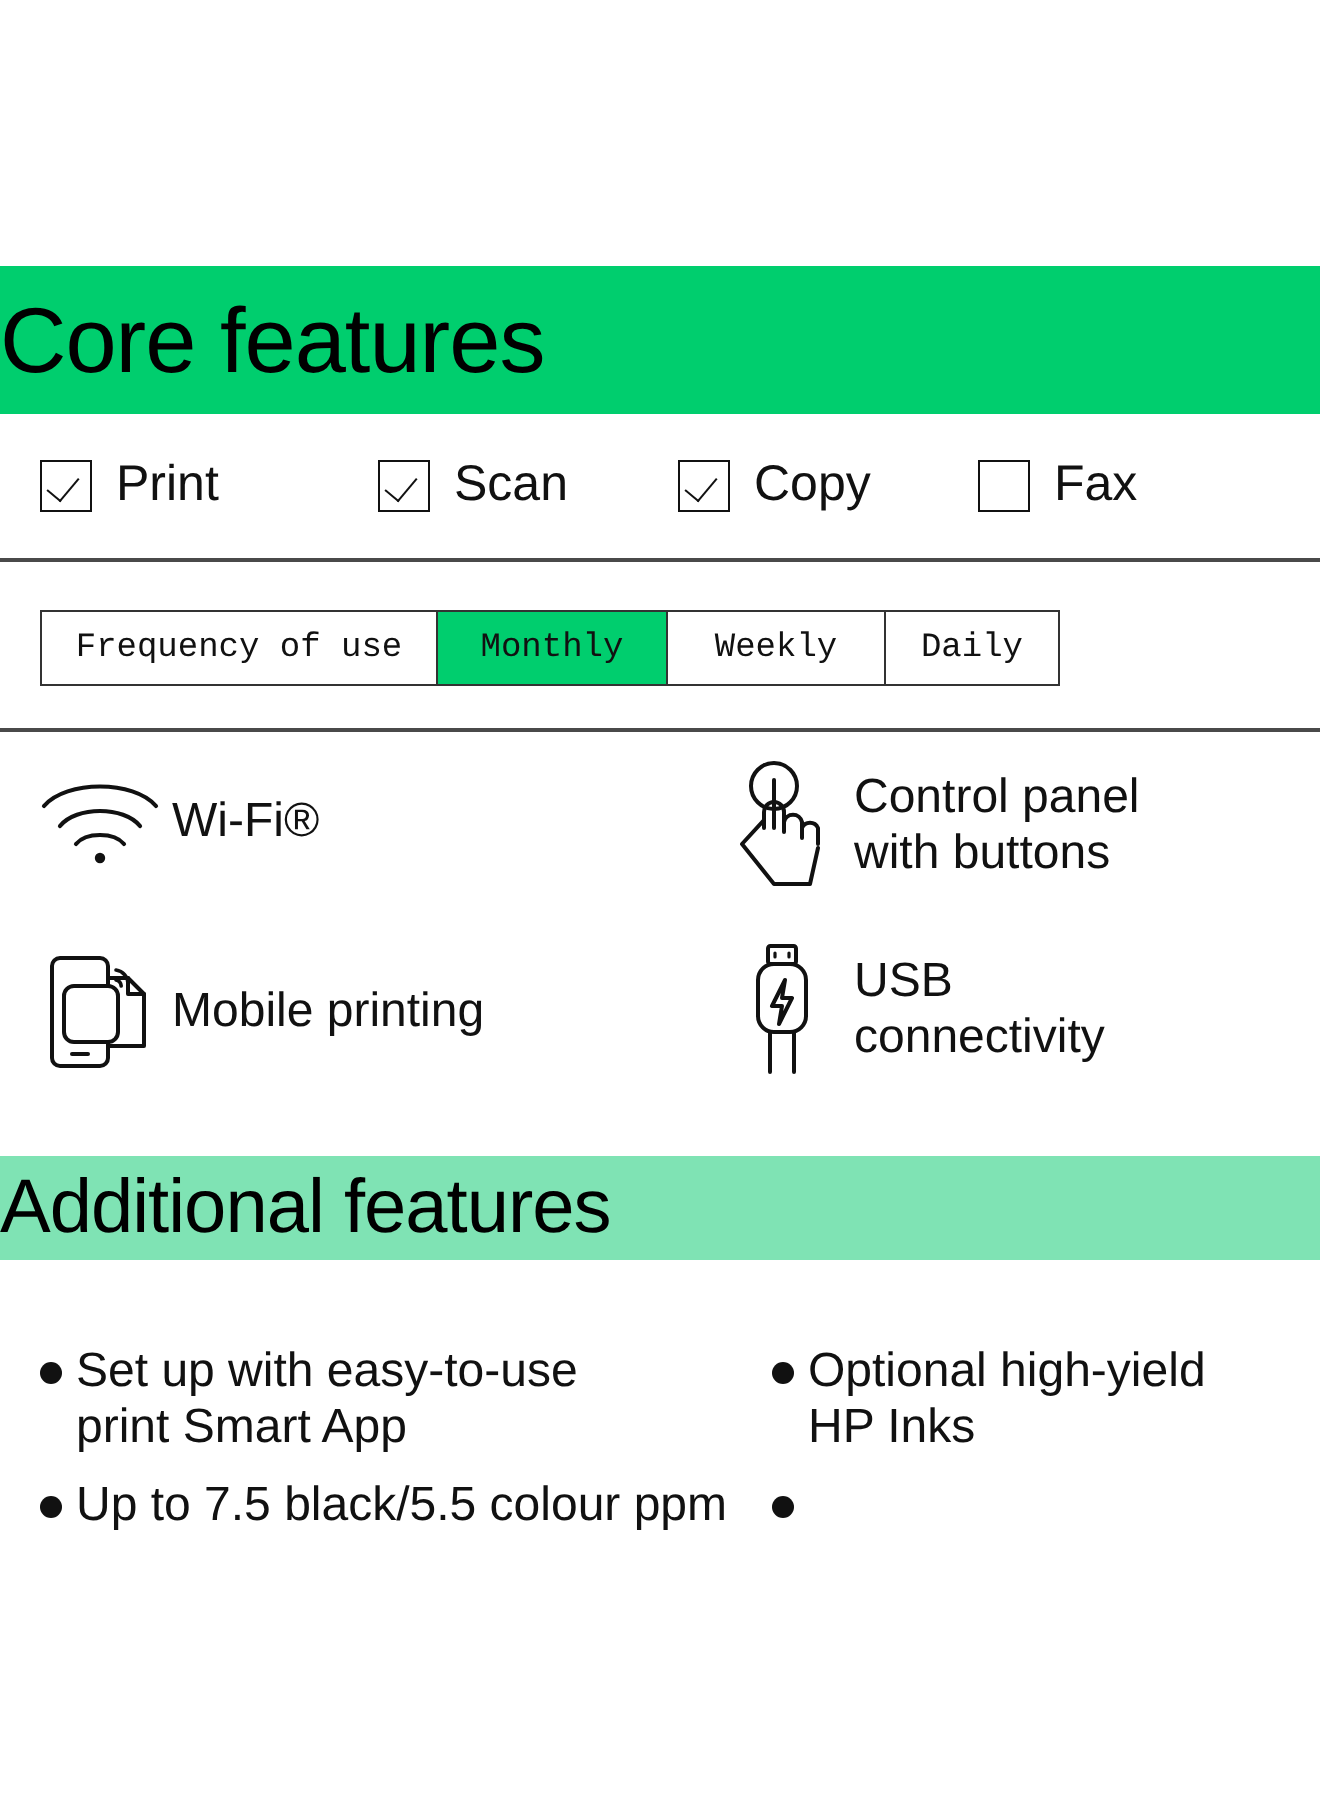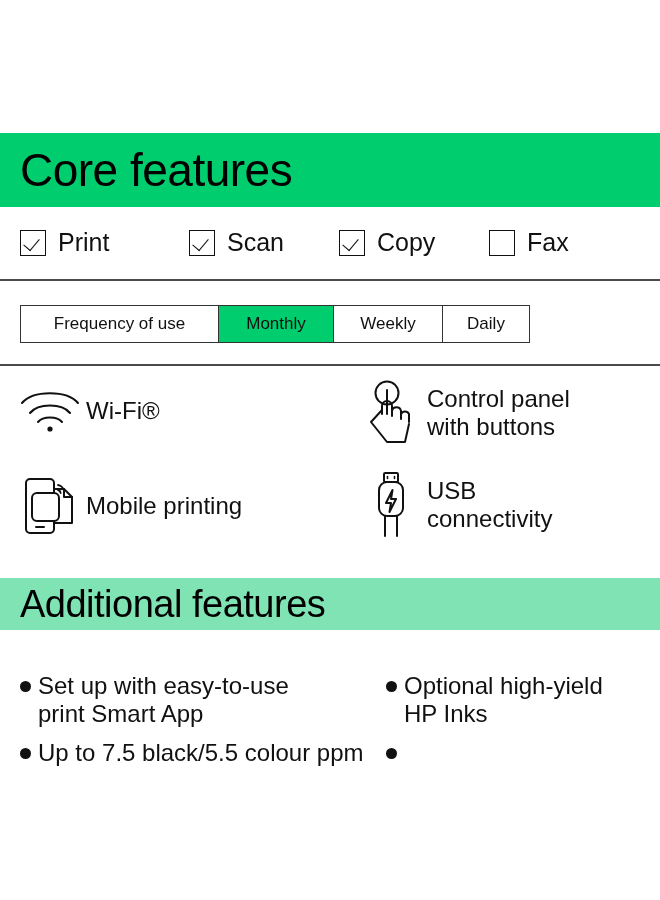--- a/index.html
+++ b/index.html
@@ -22,21 +22,20 @@
     left: 0;
     width: 660px;
     display: flex;
     align-items: center;
   }
   .band-title {
     font-size: 44px;
     font-weight: 400;
     letter-spacing: -0.5px;
     color: #000000;
-    padding-left: 20px;
     line-height: 1;
   }
   #core-band {
     top: 133px;
     height: 74px;
     background: #00CE6E;
   }
   #core-band .band-title { font-size: 46px; }
   #additional-band {
     top: 578px;
@@ -111,20 +110,21 @@
   }
   .freq-cell {
     display: flex;
     align-items: center;
     justify-content: center;
     font-size: 17px;
     box-sizing: border-box;
     border-right: 1.8px solid #333333;
     background: #ffffff;
     white-space: nowrap;
+    font-family: Liberation Mono, monospace;
   }
   .freq-cell:last-child { border-right: none; }
   .freq-cell.active { background: #00CE6E; }
   #freq-cell-0 { width: 198px; }
   #freq-cell-1 { width: 115px; }
   #freq-cell-2 { width: 109px; }
   #freq-cell-3 { width: 86px; }
 
   
   #feature-grid {

